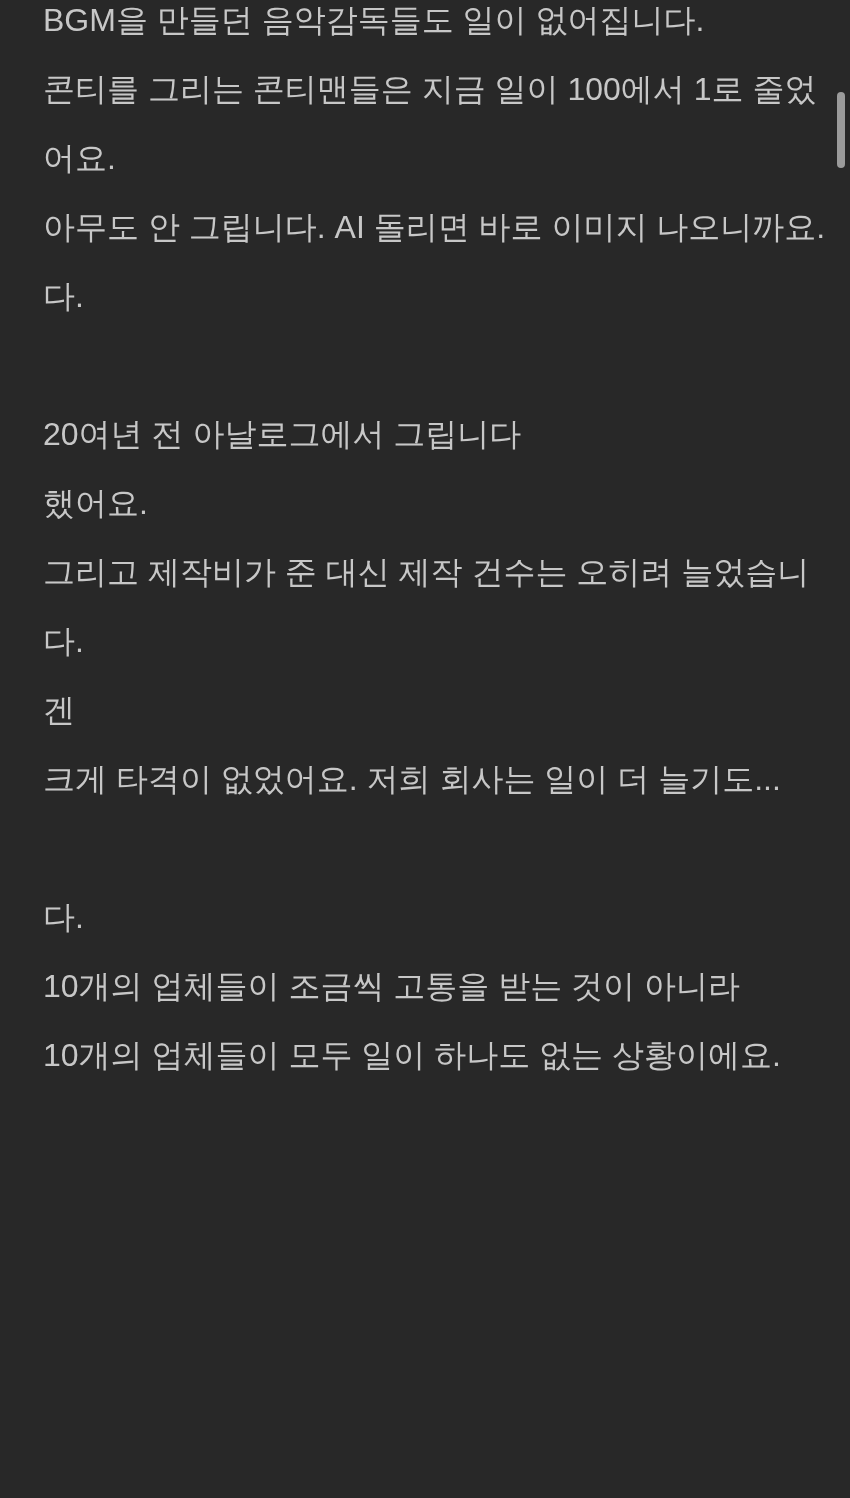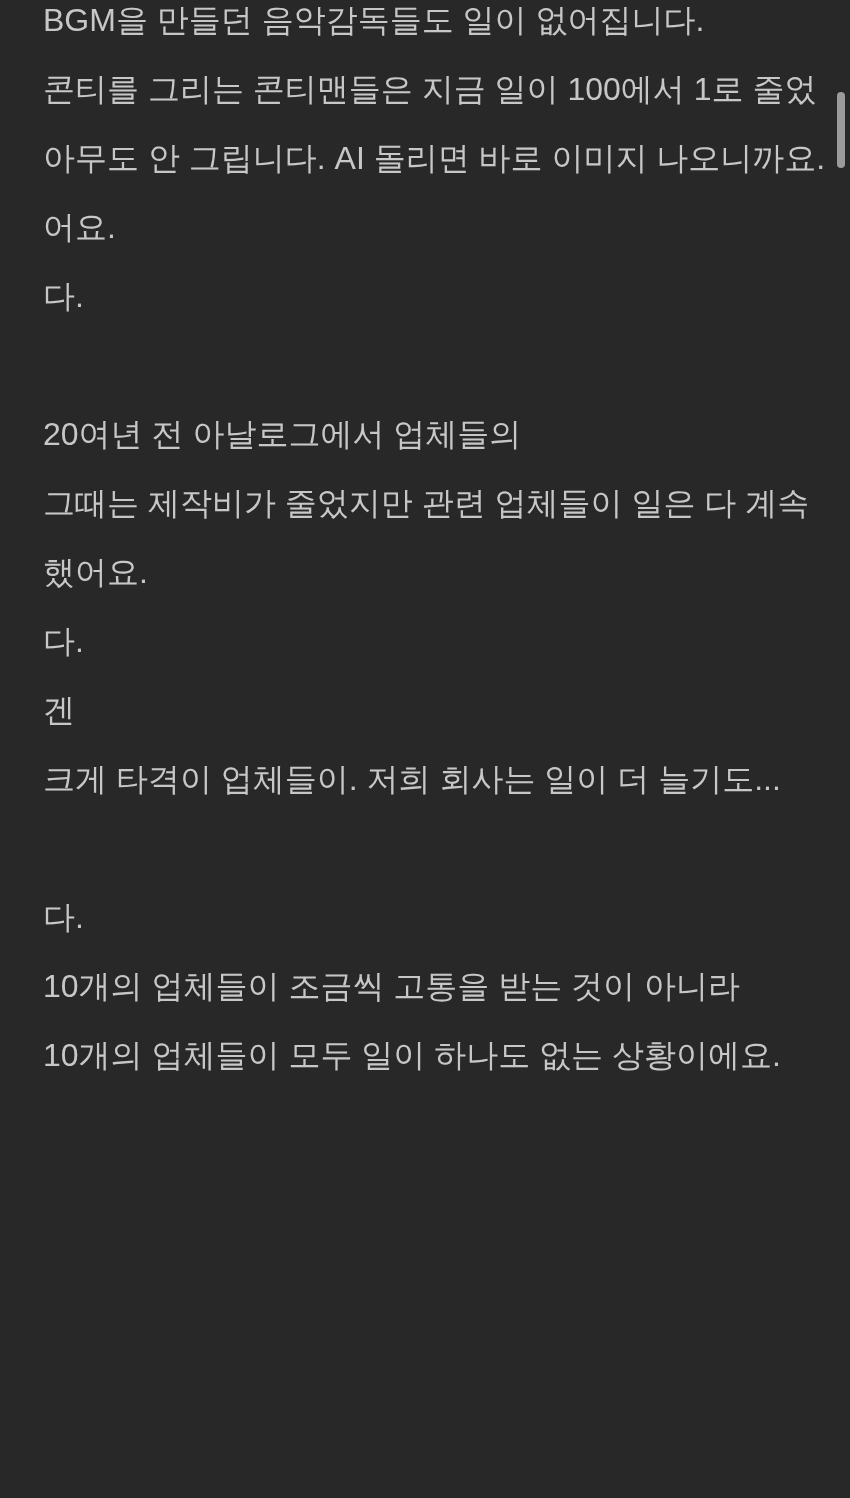--- a/index.html
+++ b/index.html
@@ -47,29 +47,29 @@
     border-radius: 4px;
     background: #9b9b9b;
   }
 </style>
 </head>
 <body>
 
 <div class="text-content" id="lines-container">
     <div class="line">BGM을 만들던 음악감독들도 일이 없어집니다.</div>
     <div class="line justify">콘티를 그리는 콘티맨들은 지금 일이 100에서 1로 줄었</div>
+    <div class="line">어요.</div>
     <div class="line">아무도 안 그립니다. AI 돌리면 바로 이미지 나오니까요.</div>
-    <div class="line">어요.</div>
     <div class="line">다.</div>
     <div class="line blank"></div>
-    <div class="line">20여년 전 아날로그에서 업체들의</div>
-    <div class="line justify">그때는 제작비가 줄었지만 관련 업체들이 일은 다 계속</div>
+    <div class="line">20여년 전 아날로그에서 그립니다</div>
     <div class="line">했어요.</div>
+    <div class="line justify">그리고 제작비가 준 대신 제작 건수는 오히려 늘었습니</div>
     <div class="line">다.</div>
     <div class="line">겐</div>
-    <div class="line">크게 타격이 업체들이. 저희 회사는 일이 더 늘기도...</div>
+    <div class="line">크게 타격이 없었어요. 저희 회사는 일이 더 늘기도...</div>
     <div class="line blank"></div>
     <div class="line">다.</div>
     <div class="line">10개의 업체들이 조금씩 고통을 받는 것이 아니라</div>
     <div class="line">10개의 업체들이 모두 일이 하나도 없는 상황이에요.</div>
   </div>
 
 <div class="scrollbar-thumb"></div>
 
 </body></html>

